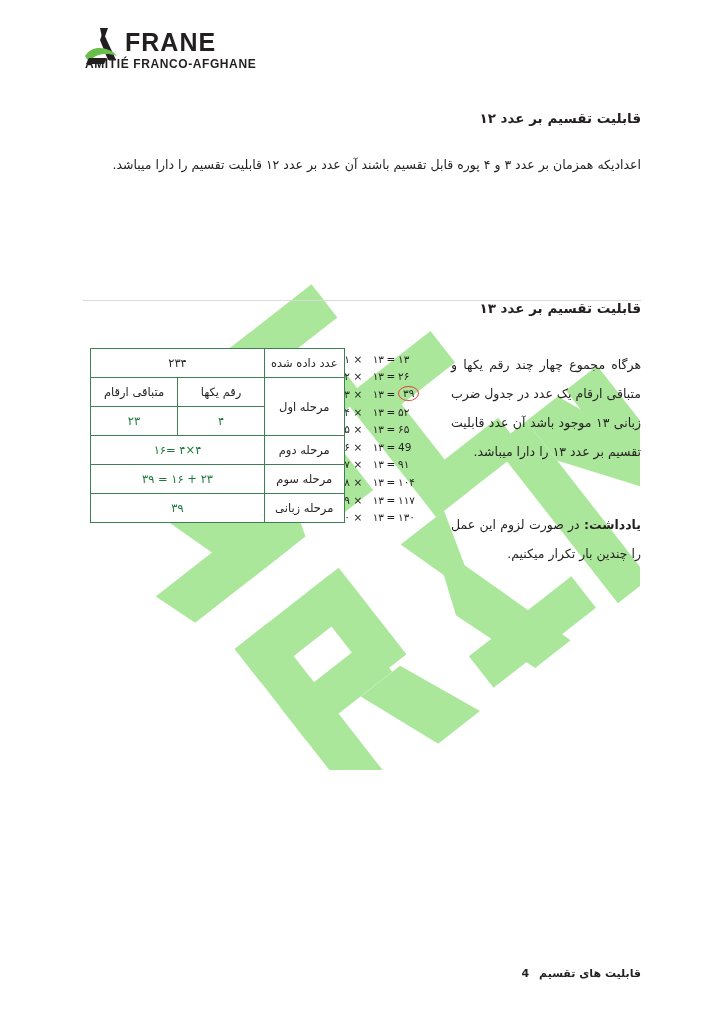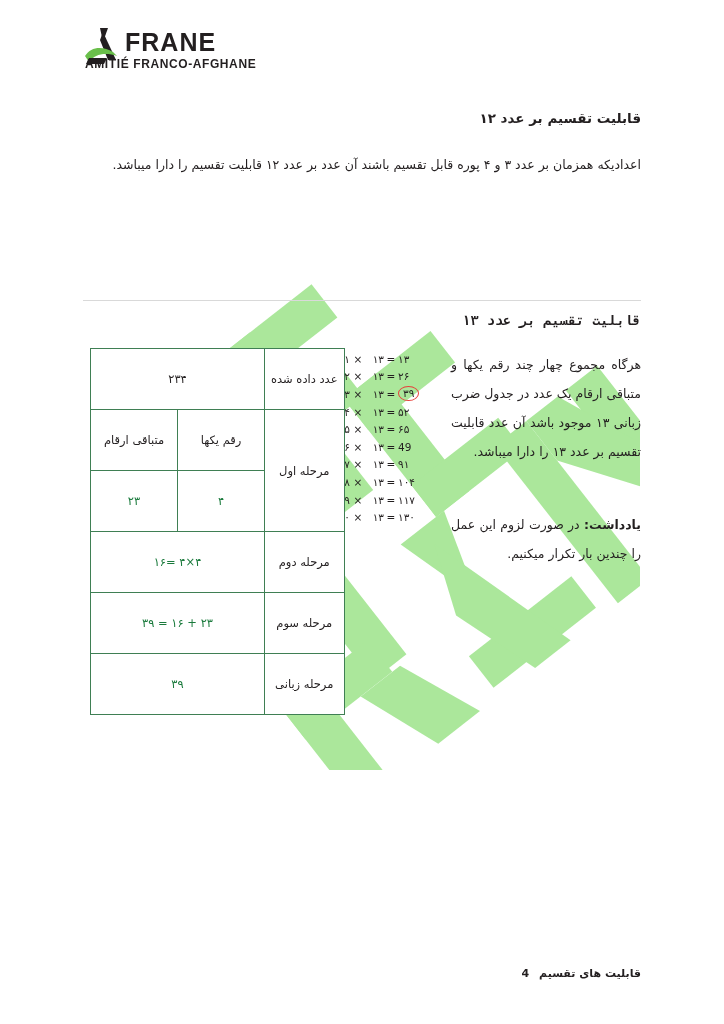--- a/index.html
+++ b/index.html
@@ -74,21 +74,21 @@
     right: 83px;
     font-family: "DejaVu Sans", sans-serif;
     font-weight: bold;
     font-size: 13.5px;
     color: #231f20;
     direction: rtl;
     text-align: right;
     white-space: nowrap;
   }
   #h12 { top: 110px; }
-  #h13 { top: 312px; font-family: Liberation Mono, monospace; }
+  #h13 { top: 300px; }
 
   .para {
     position: absolute;
     direction: rtl;
     text-align: justify;
     font-size: 12.5px;
     line-height: 30px;
     color: #231f20;
   }
   #p12a {
@@ -170,21 +170,21 @@
   table.steps {
     border-collapse: collapse;
     direction: rtl;
     font-size: 11.5px;
     color: #1a7a3c;
     background: #ffffff;
   }
   table.steps td {
     border: 1px solid #3f7f54;
     text-align: center;
-    padding: 20px 6px;
+    padding: 4px 6px;
     height: 20px;
     white-space: nowrap;
   }
   table.steps td.lbl {
     color: #231f20;
     width: 66px;
   }
   table.steps td.hdr {
     color: #231f20;
   }

